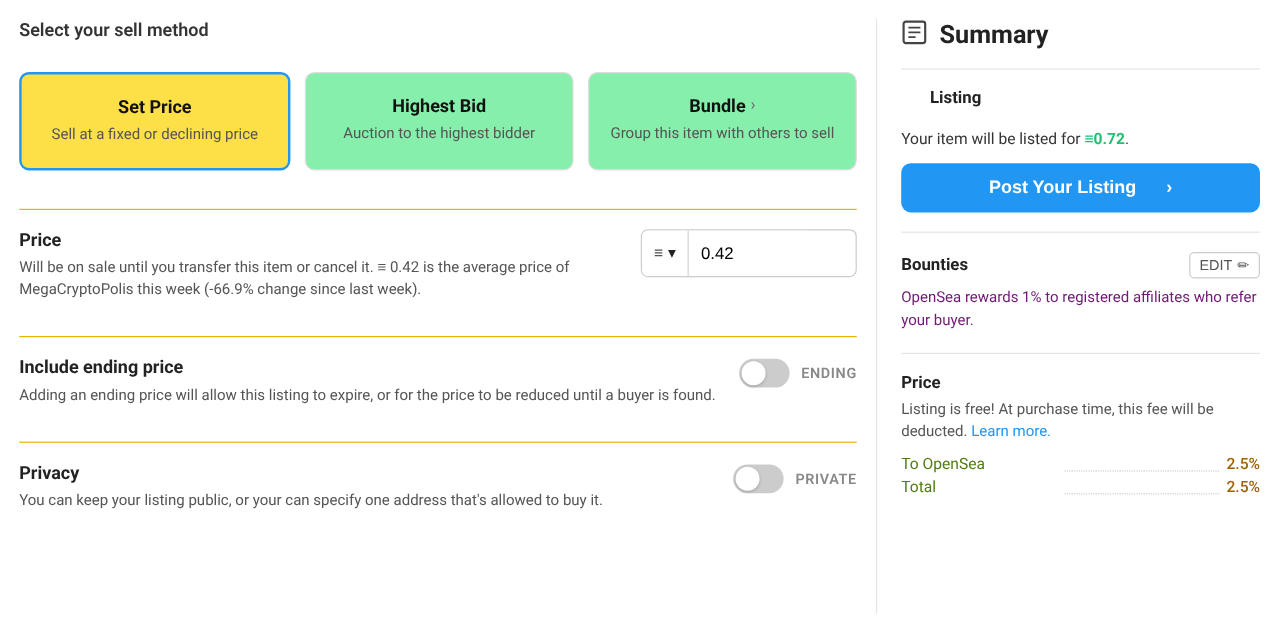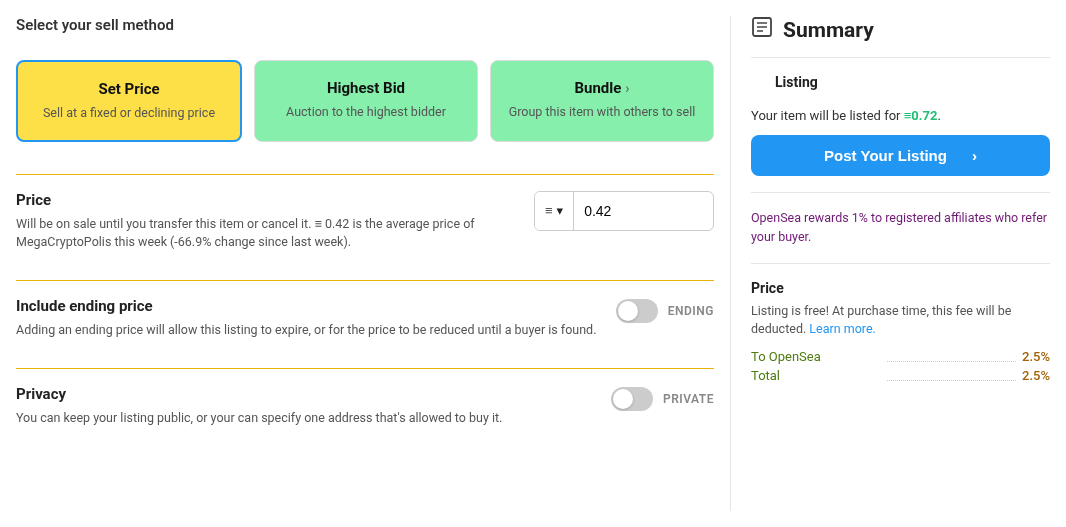--- a/index.html
+++ b/index.html
@@ -383,20 +383,27 @@
         <span>Your item will be listed for</span>
         <span class="price-green">≡0.72</span><span>.</span>
       </div>
       <button class="post-button">
         <span>Post Your Listing</span>
         <span>›</span>
       </button>
     </div>
 
     <div class="bounties-section">
+      <div class="bounties-header">
+        <span class="bounties-label">Bounties</span>
+        <button class="edit-btn">
+          <span>EDIT</span>
+          <span>✏</span>
+        </button>
+      </div>
       <div class="bounties-desc">OpenSea rewards 1% to registered affiliates who refer your buyer.</div>
     </div>
 
     <div class="fees-section">
       <div class="fees-label">Price</div>
       <div class="fees-desc">
         <span>Listing is free! At purchase time, this fee will be deducted.</span>
         <span class="learn-more">Learn more.</span>
       </div>
       <div>

